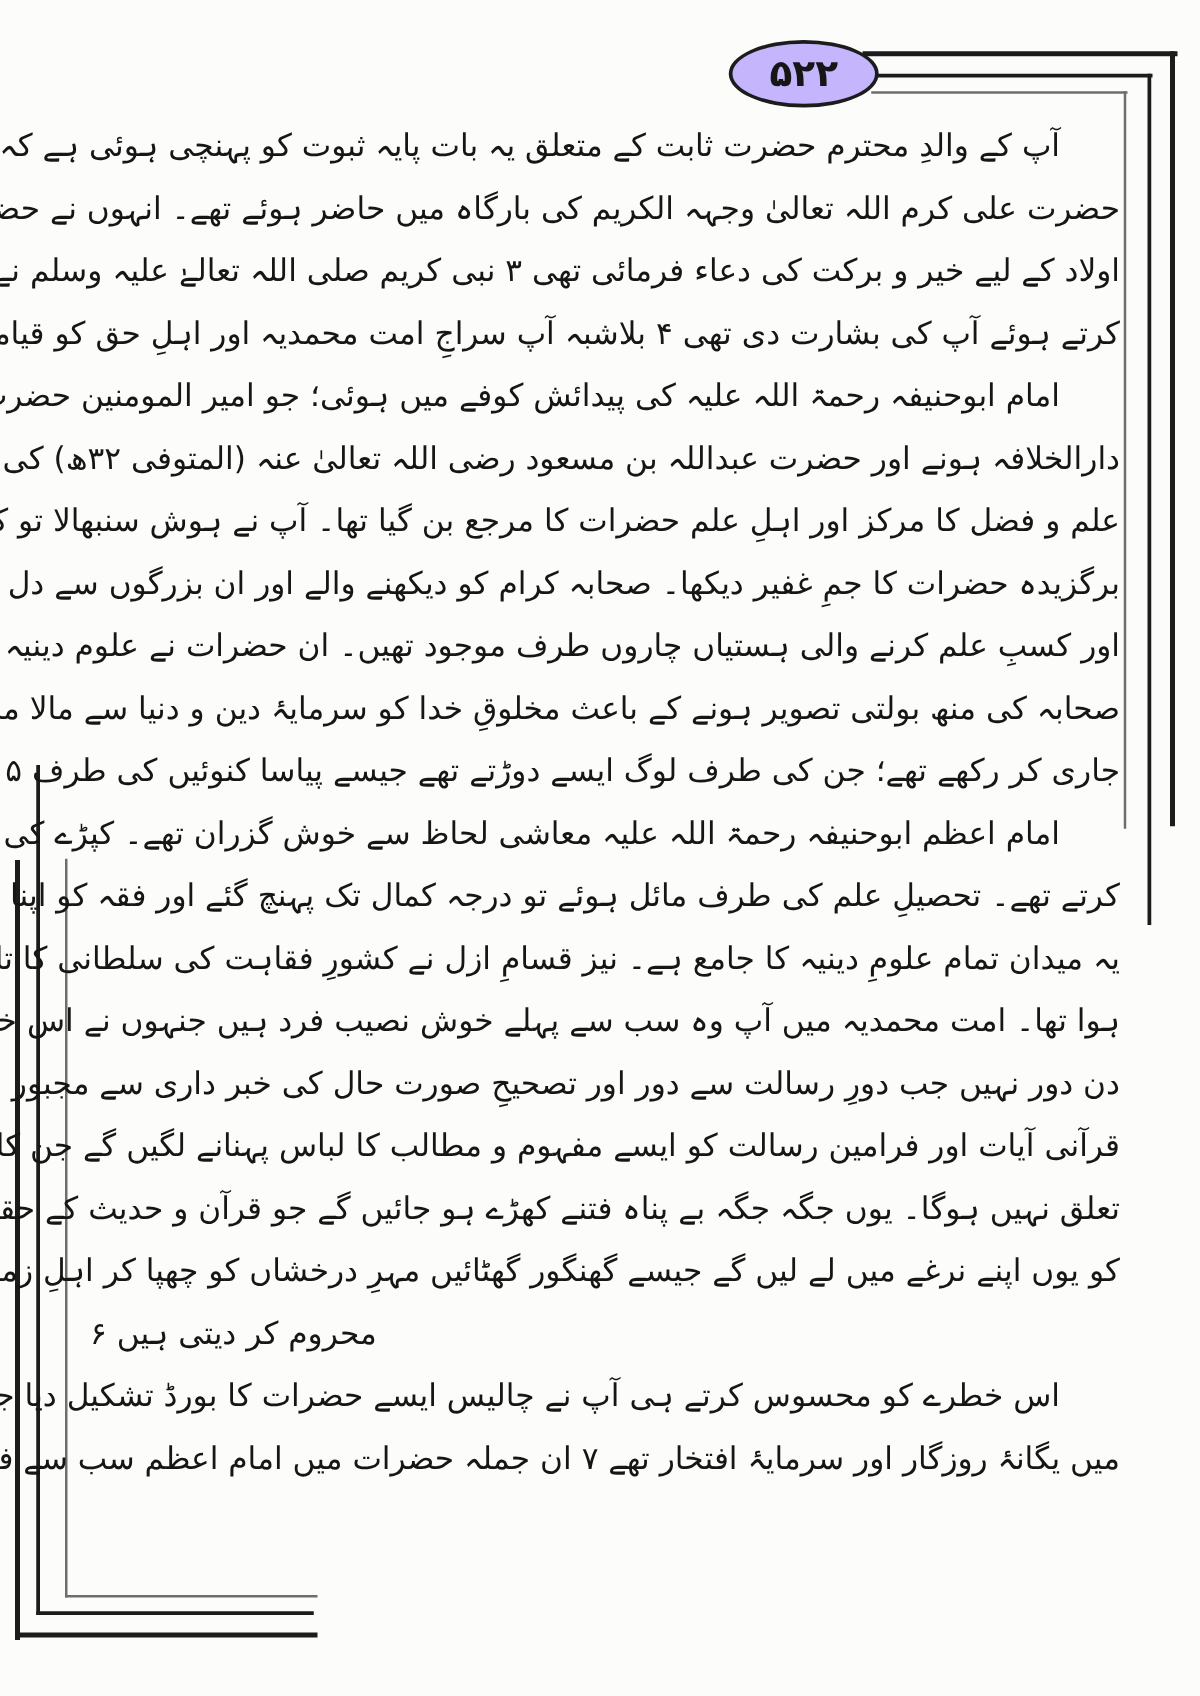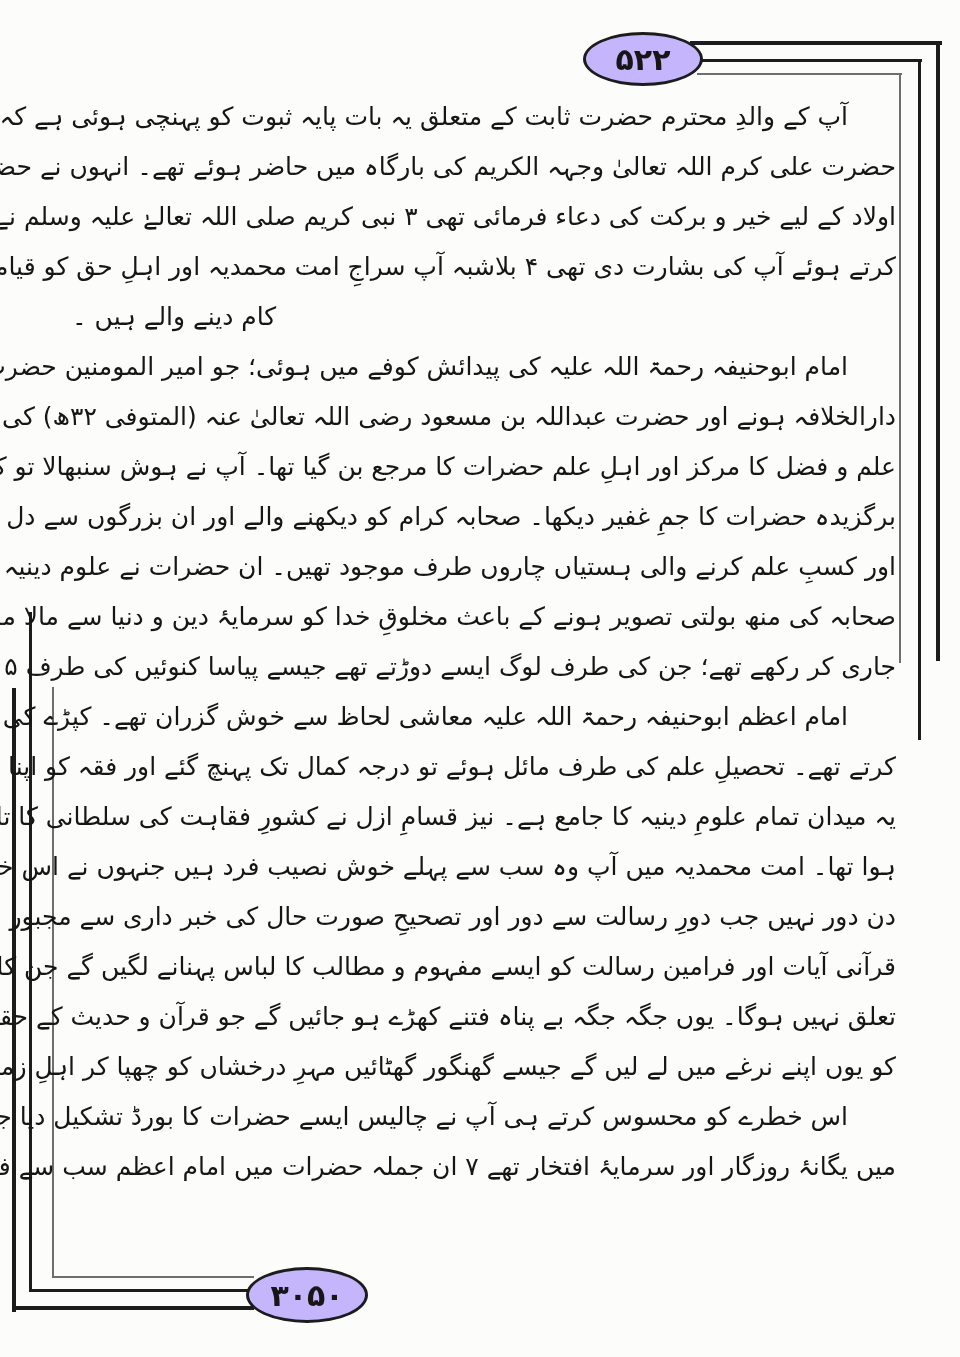--- a/index.html
+++ b/index.html
@@ -62,32 +62,28 @@
     <div class="vline" style="left:29px;top:612px;width:3px;height:680px;"></div>
     <div class="hline" style="left:29px;top:1289px;width:222px;height:3px;"></div>
     <div class="vline soft" style="left:52px;top:687px;width:2px;height:591px;"></div>
     <div class="hline soft" style="left:52px;top:1276px;width:202px;height:2px;"></div>
   </div>
 
   <div class="cartouche" style="left:583px;top:32px;width:114px;height:48px;">
     <span>۵۲۲</span>
   </div>
 
-  <div class="cartouche" style="left:246px;top:1267px;width:116px;height:50px;">
-    <span>۳۰۵۰</span>
-  </div>
 
   <div class="textblock">
 
     <div>
       <div class="tline indent">آپ کے والدِ محترم حضرت ثابت کے متعلق یہ بات پایہ ثبوت کو پہنچی ہوئی ہے کہ وہ امیر المومنین</div>
       <div class="tline">حضرت علی کرم اللہ تعالیٰ وجہہ الکریم کی بارگاہ میں حاضر ہوئے تھے۔ انہوں نے حضرت ثابت اور ان کی</div>
       <div class="tline">اولاد کے لیے خیر و برکت کی دعاء فرمائی تھی ۳ نبی کریم صلی اللہ تعالےٰ علیہ وسلم نے ابنائے فارس کی تعریف</div>
       <div class="tline">کرتے ہوئے آپ کی بشارت دی تھی ۴ بلاشبہ آپ سراجِ امت محمدیہ اور اہلِ حق کو قیامت تک مشعل راہ کا</div>
-      <div class="tline endline">کام دینے والے ہیں ۔</div>
     </div>
 
     <div>
       <div class="tline indent">امام ابوحنیفہ رحمۃ اللہ علیہ کی پیدائش کوفے میں ہوئی؛ جو امیر المومنین حضرت علی رضی اللہ تعالیٰ عنہ کا</div>
       <div class="tline">دارالخلافہ ہونے اور حضرت عبداللہ بن مسعود رضی اللہ تعالیٰ عنہ (المتوفی ۳۲ھ) کی موجودگی کے باعث</div>
       <div class="tline">علم و فضل کا مرکز اور اہلِ علم حضرات کا مرجع بن گیا تھا۔ آپ نے ہوش سنبھالا تو کوفہ میں ہر علم و فن کے</div>
       <div class="tline">برگزیدہ حضرات کا جمِ غفیر دیکھا۔ صحابہ کرام کو دیکھنے والے اور ان بزرگوں سے دل کھول کر فیض یاب ہونے</div>
       <div class="tline">اور کسبِ علم کرنے والی ہستیاں چاروں طرف موجود تھیں۔ ان حضرات نے علوم دینیہ کے مخزن اور اتباعِ</div>
       <div class="tline">صحابہ کی منھ بولتی تصویر ہونے کے باعث مخلوقِ خدا کو سرمایۂ دین و دنیا سے مالا مال کرنیکی خاطر حلقہ درس</div>
       <div class="tline endline">جاری کر رکھے تھے؛ جن کی طرف لوگ ایسے دوڑتے تھے جیسے پیاسا کنوئیں کی طرف ۵ ۔</div>
@@ -95,20 +91,21 @@
 
     <div>
       <div class="tline indent">امام اعظم ابوحنیفہ رحمۃ اللہ علیہ معاشی لحاظ سے خوش گزران تھے۔ کپڑے کی وسیع پیمانے پر تجارت</div>
       <div class="tline">کرتے تھے۔ تحصیلِ علم کی طرف مائل ہوئے تو درجہ کمال تک پہنچ گئے اور فقہ کو اپنا خصوصی میدان بنایا۔ کیونکہ</div>
       <div class="tline">یہ میدان تمام علومِ دینیہ کا جامع ہے۔ نیز قسامِ ازل نے کشورِ فقاہت کی سلطانی کا تاج آپ کے سر پر سجایا</div>
       <div class="tline">ہوا تھا۔ امت محمدیہ میں آپ وہ سب سے پہلے خوش نصیب فرد ہیں جنہوں نے اس خطرے کو محسوس کیا کہ وہ</div>
       <div class="tline">دن دور نہیں جب دورِ رسالت سے دور اور تصحیحِ صورت حال کی خبر داری سے مجبور ہونے کے باعث لوگ</div>
       <div class="tline">قرآنی آیات اور فرامین رسالت کو ایسے مفہوم و مطالب کا لباس پہنانے لگیں گے جن کا حقیقت سے کوئی</div>
       <div class="tline">تعلق نہیں ہوگا۔ یوں جگہ جگہ بے پناہ فتنے کھڑے ہو جائیں گے جو قرآن و حدیث کے حقیقی مفہوم و مطالب</div>
       <div class="tline">کو یوں اپنے نرغے میں لے لیں گے جیسے گھنگور گھٹائیں مہرِ درخشاں کو چھپا کر اہلِ زمین کو اس کی تابانی سے</div>
+      <div class="tline endline">محروم کر دیتی ہیں ۶</div>
     </div>
 
     <div>
       <div class="tline indent">اس خطرے کو محسوس کرتے ہی آپ نے چالیس ایسے حضرات کا بورڈ تشکیل دیا جو اپنے اپنے میدان</div>
       <div class="tline">میں یگانۂ روزگار اور سرمایۂ افتخار تھے ۷ ان جملہ حضرات میں امام اعظم سب سے فائق اور وسیع النظر ہونے</div>
     </div>
 
   </div>
 </div>
 

